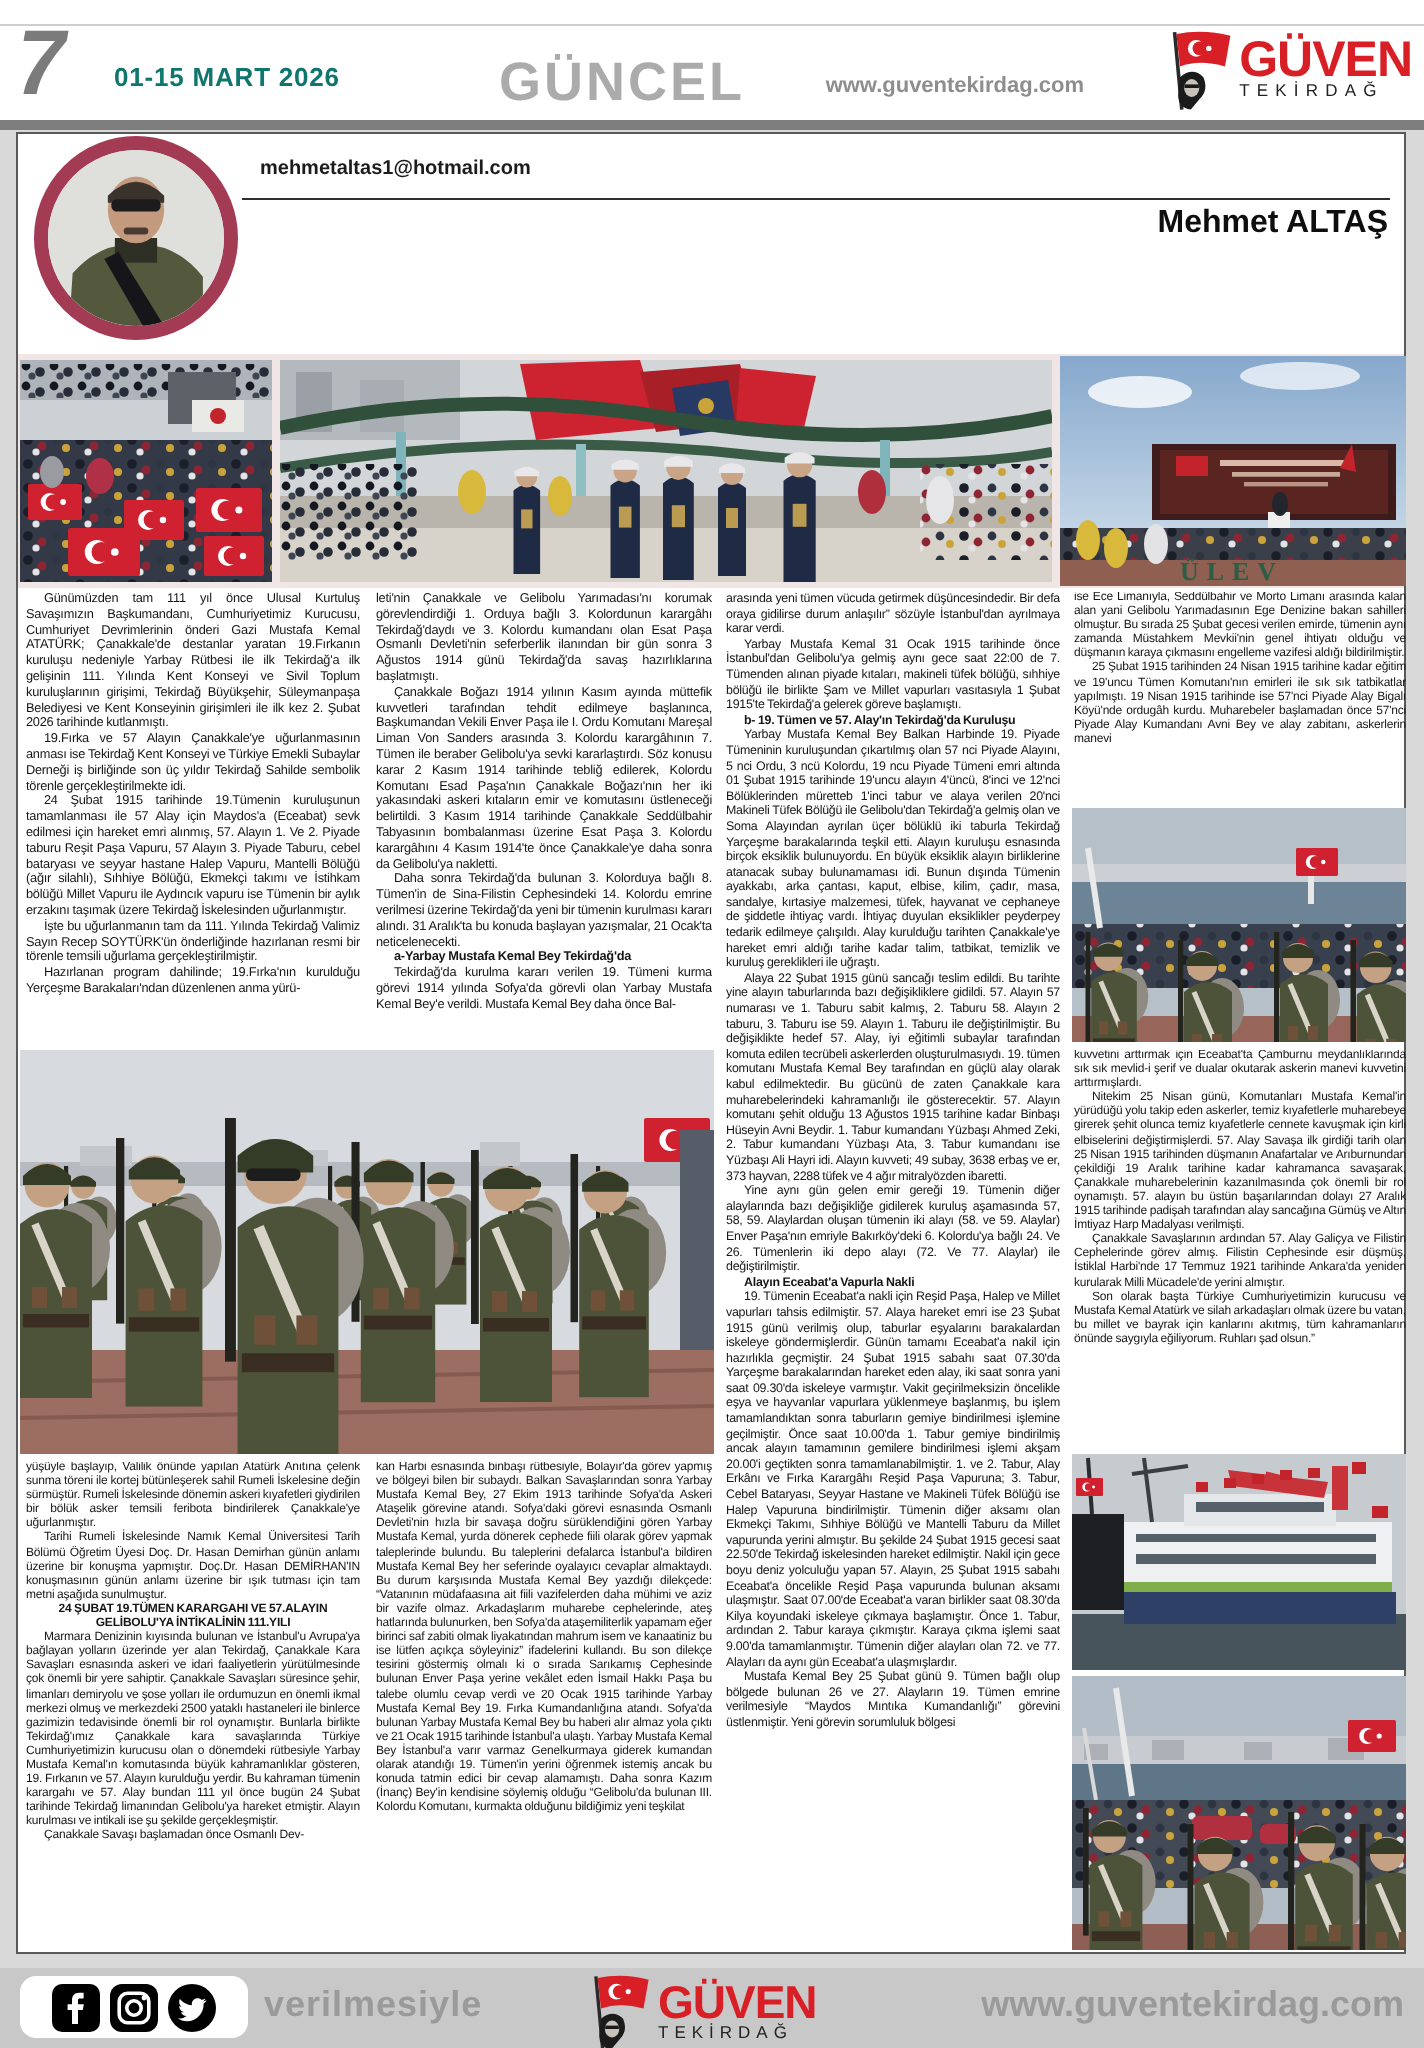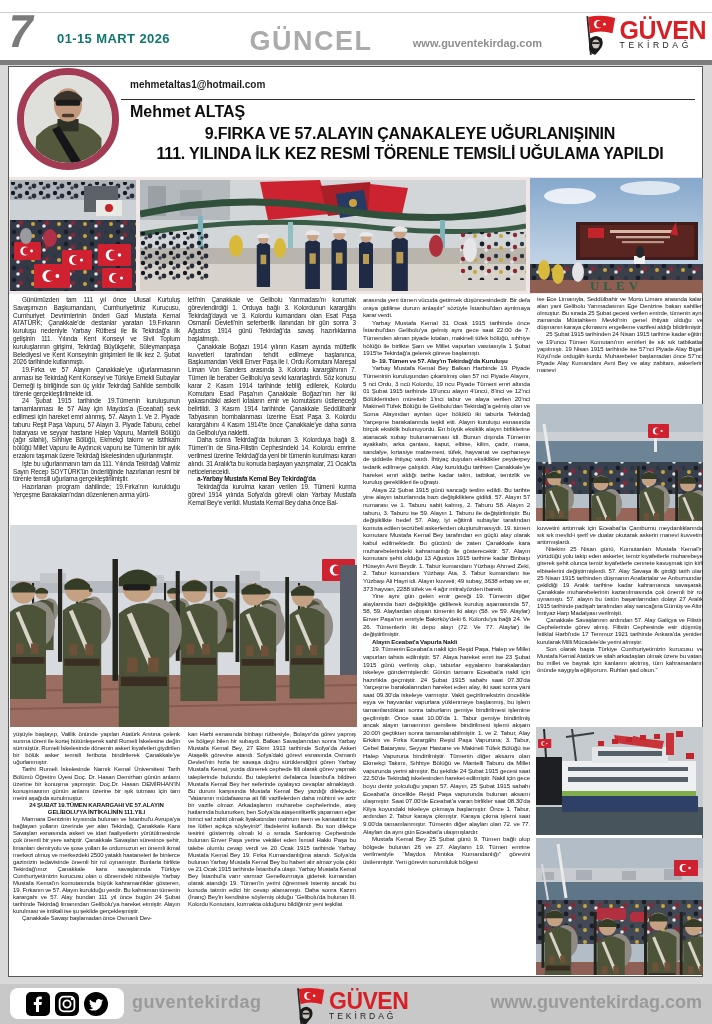--- a/index.html
+++ b/index.html
@@ -20,21 +20,21 @@
   .pagebg{left:0;top:65px;width:712px;height:959px;background:#d9d9d9;}
   .footer-bg{left:0;top:984px;width:712px;height:40px;background:#c8c8c8;}
   
   .artbox{left:8px;top:66px;width:695px;height:911px;background:#fff;border:1px solid #595959;box-sizing:border-box;}
   .photoband{left:9px;top:177px;width:693px;height:117px;background:#f0e6e6;}
   
   .portrait{left:17px;top:68px;width:102px;height:102px;border-radius:50%;border:7px solid #a43b55;
             box-sizing:border-box;overflow:hidden;background:#e3e3df;z-index:5;}
   .email{left:130px;top:79px;width:560px;font-size:10px;font-weight:700;color:#1c1c1c;}
   .email-rule{left:121px;top:99px;width:574px;height:1px;background:#2e2e2e;}
-  .author{left:130px;top:103px;width:564px;font-size:16px;font-weight:800;color:#0e0e0e;}
+  .author{left:130px;top:103px;width:564px;text-align:right;font-size:16px;font-weight:800;color:#0e0e0e;}
   .headline{left:124px;top:124px;width:572px;text-align:center;font-size:16px;font-weight:800;
             color:#0d0d0d;line-height:20px;letter-spacing:-.2px;}
   
   .ph{display:block;}
   
   .colt{color:#161616;text-align:justify;overflow:hidden;hyphens:none;}
   .colt p{margin:0;}
   .blk-p{text-indent:9px;}
   .blk-pc{text-indent:0;}
   .blk-h{font-weight:bold;text-indent:9px;}
@@ -127,24 +127,20 @@
   </div>
   <div class="abs grayban"></div>
   <div class="abs pagebg"></div>
   <div class="abs footer-bg"></div>
 
   <div class="abs artbox"></div>
 
   <div class="abs email">mehmetaltas1@hotmail.com</div>
   <div class="abs email-rule"></div>
   <div class="abs author">Mehmet ALTAŞ</div>
-  <div class="abs headline">
-    <div>9.FIRKA VE 57.ALAYIN ÇANAKALEYE UĞURLANIŞININ</div>
-    <div>111. YILINDA İLK KEZ RESMİ TÖRENLE TEMSİLİ UĞULAMA YAPILDI</div>
-  </div>
   <div class="abs portrait">
     <svg class="ph" width="88" height="88" viewBox="0 0 100 100" preserveAspectRatio="none">
       <rect width="100" height="100" fill="#dfe0db"></rect>
       <path d="M14 70 Q30 52 50 54 Q72 52 88 72 L88 100 L12 100 Z" fill="#54583d"></path>
       <rect x="38" y="50" width="24" height="14" fill="#2e3026"></rect>
       <ellipse cx="50" cy="34" rx="16" ry="19" fill="#c49a7e"></ellipse>
       <path d="M34 26 Q50 10 66 26 L66 30 L34 30 Z" fill="#3a332c"></path>
       <rect x="36" y="28" width="28" height="7" rx="3" fill="#1c1c1c"></rect>
       <rect x="43" y="44" width="14" height="4" rx="2" fill="#4a3b30"></rect>
       <path d="M40 58 L66 100 L54 100 L32 62 Z" fill="#15151a"></path>
@@ -394,21 +390,21 @@
       <rect width="24" height="24" rx="6" fill="#000"></rect>
       <rect x="4.6" y="4.6" width="14.8" height="14.8" rx="4.2" fill="none" stroke="#fff" stroke-width="1.8"></rect>
       <circle cx="12" cy="12" r="3.6" fill="none" stroke="#fff" stroke-width="1.8"></circle>
       <circle cx="17" cy="7" r="1.2" fill="#fff"></circle>
     </svg>
     <svg width="24" height="24" viewBox="0 0 24 24">
       <circle cx="12" cy="12" r="12" fill="#000"></circle>
       <path d="M19 8.3c-.5.2-1 .4-1.5.4.6-.3 1-.8 1.2-1.4-.6.3-1.2.6-1.8.7-.5-.6-1.3-.9-2.1-.9-1.6 0-2.9 1.3-2.9 2.9 0 .2 0 .4.1.6-2.4-.1-4.6-1.3-6-3.1-.3.4-.4.9-.4 1.5 0 1 .5 1.9 1.3 2.4-.5 0-.9-.1-1.3-.4v.1c0 1.4 1 2.6 2.3 2.9-.2.1-.5.1-.8.1-.2 0-.4 0-.6-.1.4 1.2 1.5 2 2.8 2-1 .8-2.3 1.3-3.7 1.3h-.7c1.3.8 2.9 1.3 4.5 1.3 5.4 0 8.4-4.5 8.4-8.4v-.4c.6-.4 1.1-.9 1.5-1.5z" fill="#fff"></path>
     </svg>
   </div>
-  <div class="abs handle">guventekirdag</div>
+  <div class="abs handle">verilmesiyle</div>
   <div class="abs logo logo-foot">
     <svg width="34" height="40" viewBox="0 0 40 46">
         <use href="#s-flaglogo"></use>
       </svg>
     <div>
       <div class="logo-name" style="font-size:23px">GÜVEN</div>
       <div class="logo-sub" style="letter-spacing:3px">TEKİRDAĞ</div>
     </div>
   </div>
   <div class="abs site-foot">www.guventekirdag.com</div>

